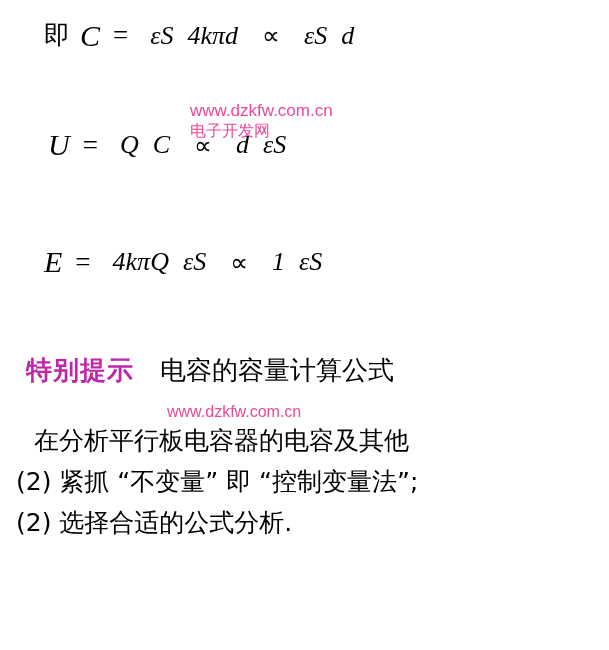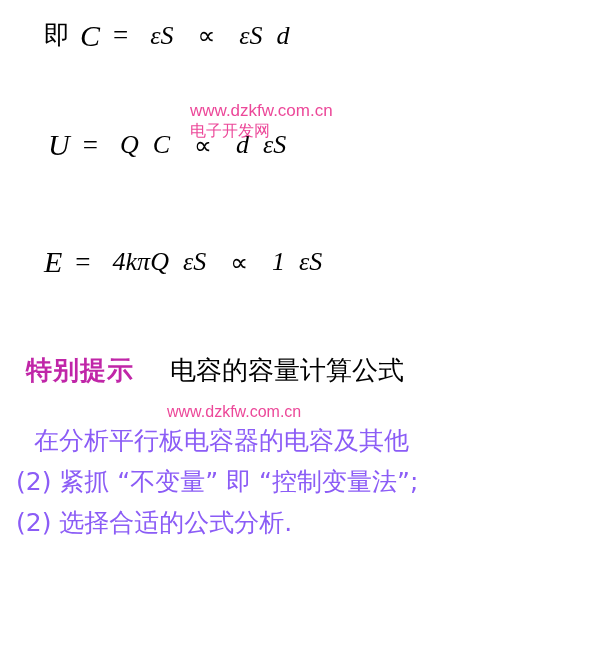--- a/index.html
+++ b/index.html
@@ -112,54 +112,55 @@
   .tip-badge {
     font-family: "DejaVu Sans", sans-serif;
     font-size: 26px;
     font-weight: bold;
     color: #c026a8;
     letter-spacing: 1px;
   }
   .tip-title {
     font-family: "DejaVu Sans", sans-serif;
     font-size: 26px;
-    margin-left: 36px;
+    margin-left: 26px;
     color: #000;
   }
 
   
   .body-text {
     position: absolute;
     left: 16px;
     top: 420px;
     width: 580px;
   }
   .body-line {
     font-family: "DejaVu Sans", sans-serif;
     font-size: 25px;
     line-height: 41px;
-    color: #8b5cf6;
+    color: #000000;
     white-space: nowrap;
   }
   .indent { padding-left: 18px; }
 </style>
 </head>
 <body>
 
 <div class="page">
 
   <div class="formula-area">
 
     <div class="formula-row" id="row-c">
       <span class="lead">即</span>
       <span class="var">C</span>
       <span class="op">=</span>
       <span class="frac">
         <span class="num">εS</span>
         <span class="bar"></span>
+        <span class="den">4kπd</span>
       </span>
       <span class="prop">∝</span>
       <span class="frac">
         <span class="num">εS</span>
         <span class="bar"></span>
         <span class="den">d</span>
       </span>
     </div>
 
     <div class="formula-row" id="row-u">

